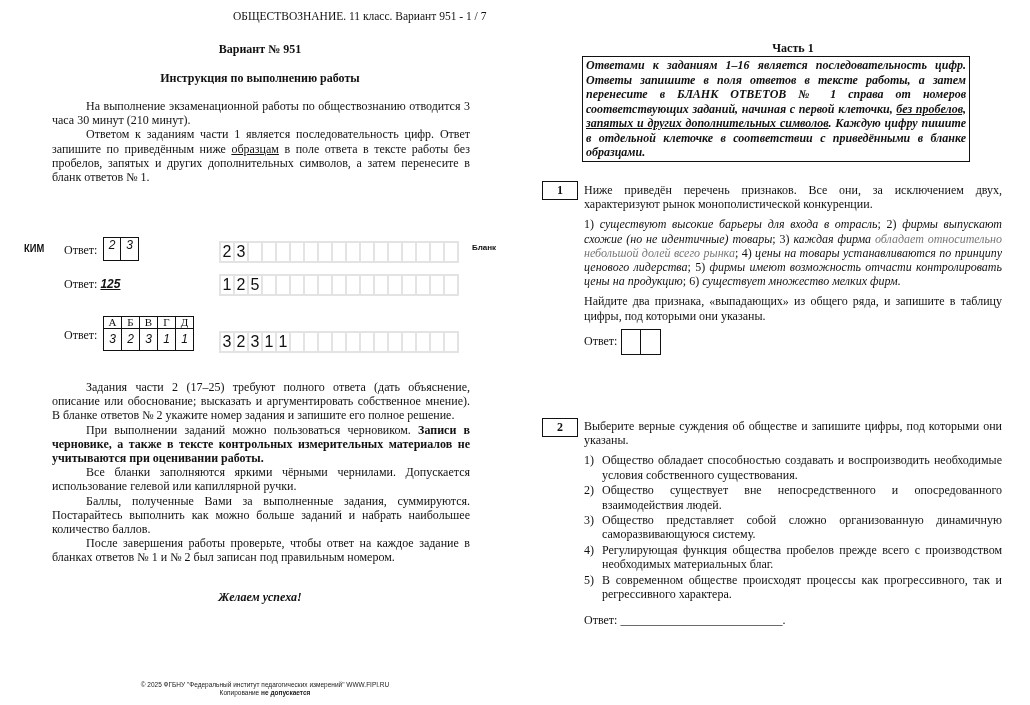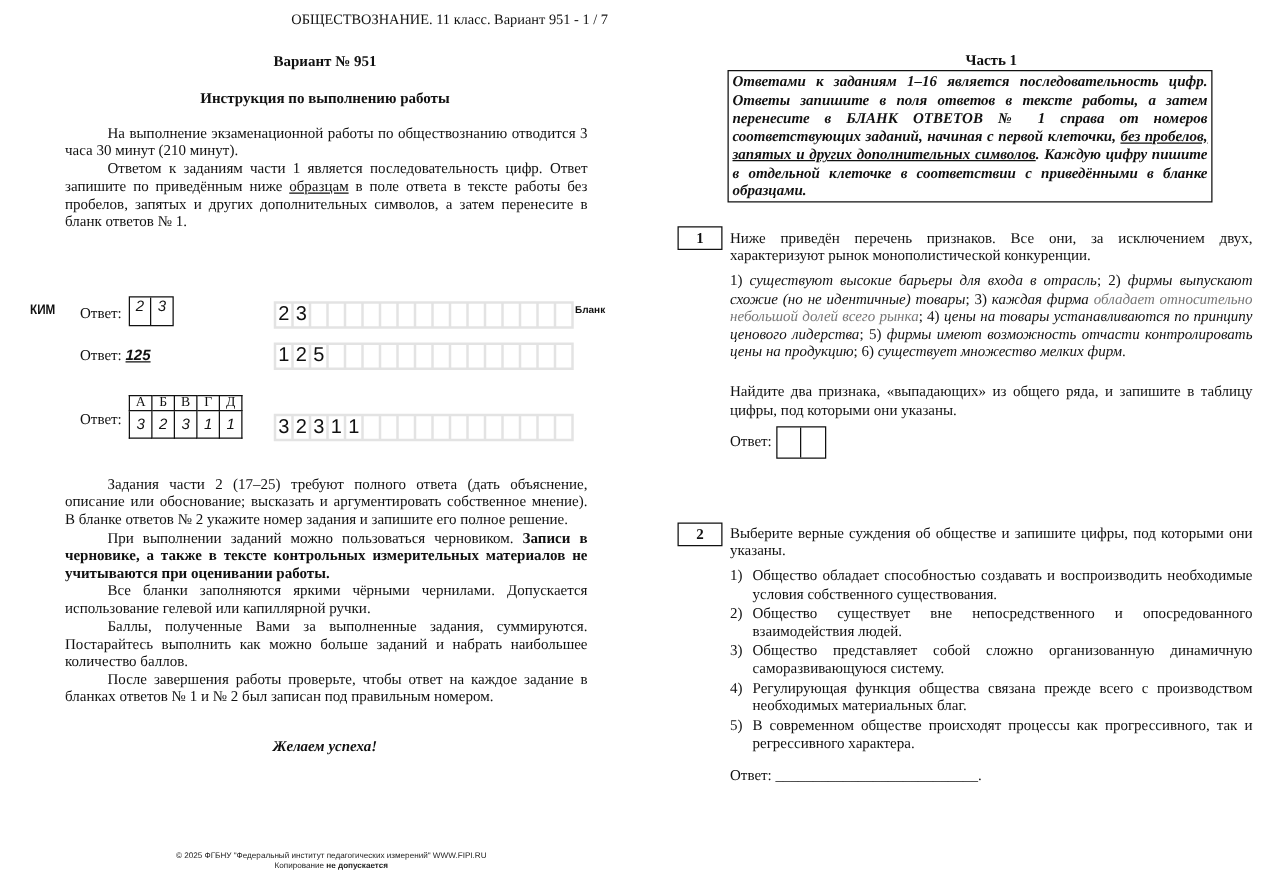--- a/index.html
+++ b/index.html
@@ -9,21 +9,21 @@
   .header { left: 0; width: 520px; top: 10px; text-align: center; font-size: 11.5px; padding-left: 0; }
   .header span { position: absolute; left: 233px; white-space: nowrap; }
   .h-center { text-align: center; font-weight: bold; font-size: 12px; }
   .para { font-size: 12px; line-height: 14.2px; text-align: justify; text-align-last: left; }
   .para .ind { display: inline-block; width: 34px; }
   .bold { font-weight: bold; }
   .u { text-decoration: underline; }
 
   
   .kim { left: 24px; top: 242px; font-family: "Liberation Sans", sans-serif; font-weight: bold; font-size: 11px; transform: scaleX(0.85); transform-origin: left; }
-  .blank-lbl { left: 460px; top: 243px; font-family: "Liberation Sans", sans-serif; font-weight: bold; font-size: 8px; }
+  .blank-lbl { left: 472px; top: 243px; font-family: "Liberation Sans", sans-serif; font-weight: bold; font-size: 8px; }
   .otvet { font-size: 12px; }
   .cellbox { display: flex; border: 1px solid #111; }
   .cellbox div { width: 17px; height: 22px; border-right: 1px solid #111; font-family: "Liberation Sans", sans-serif; font-style: italic; font-size: 12px; text-align: center; line-height: 15px; }
   .cellbox div:last-child { border-right: none; }
   .strip { display: flex; background: #e3e3e3; padding: 2px; gap: 2px; height: 22px; }
   .strip div { width: 12px; height: 18px; background: #fff; font-family: "Liberation Sans", sans-serif; font-size: 16px; line-height: 18px; text-align: center; color: #111; }
   .abtable { border-collapse: collapse; }
   .abtable td { border: 1px solid #111; width: 18px; text-align: center; font-size: 11px; height: 12px; line-height: 11px; }
   .abtable tr.vals td { height: 22px; font-family: "Liberation Sans", sans-serif; font-style: italic; font-size: 12px; }
   .ital-ans { font-family: "Liberation Sans", sans-serif; font-style: italic; font-weight: bold; font-size: 12px; text-decoration: underline; text-align: right; }
@@ -169,21 +169,21 @@
 <div class="abs part-box">
   <span>Ответами к заданиям 1–16 является последовательность цифр. Ответы запишите в поля ответов в тексте работы, а затем перенесите в БЛАНК ОТВЕТОВ № 1 справа от номеров соответствующих заданий, начиная с первой клеточки, </span><span class="u">без пробелов, запятых и других дополнительных символов</span><span>. Каждую цифру пишите в отдельной клеточке в соответствии с приведёнными в бланке образцами.</span>
 </div>
 
 <div class="abs task-num" style="left:542px; top:181px;">1</div>
 <div class="abs rcol" style="top:183px;">
   <p class="para">Ниже приведён перечень признаков. Все они, за исключением двух, характеризуют рынок монополистической конкуренции.</p>
   <p class="para" style="margin-top:6px;">
     <span>1)</span> <span class="it">существуют высокие барьеры для входа в отрасль</span>; <span>2)</span> <span class="it">фирмы выпускают схожие (но не идентичные) товары</span>; <span>3)</span> <span class="it">каждая фирма</span> <span class="it grey">обладает относительно небольшой долей всего рынка</span>; <span>4)</span> <span class="it">цены на товары устанавливаются по принципу ценового лидерства</span>; <span>5)</span> <span class="it">фирмы имеют возможность отчасти контролировать цены на продукцию</span>; <span>6)</span> <span class="it">существует множество мелких фирм</span>.
   </p>
-  <p class="para" style="margin-top:18px;">Найдите два признака, «выпадающих» из общего ряда, и запишите в таблицу цифры, под которыми они указаны.</p>
+  <p class="para" style="margin-top:6px;">Найдите два признака, «выпадающих» из общего ряда, и запишите в таблицу цифры, под которыми они указаны.</p>
   <div style="display:flex; align-items:center; margin-top:6px; font-size:12px;">
     <span>Ответ:</span>
     <div class="ans2" style="margin-left:4px;">
       <div></div>
       <div></div>
     </div>
   </div>
 </div>
 
 <div class="abs task-num" style="left:542px; top:418px;">2</div>
@@ -197,21 +197,21 @@
     <div class="list-item">
         <span class="n">2)</span>
         <span class="t">Общество существует вне непосредственного и опосредованного взаимодействия людей.</span>
       </div>
     <div class="list-item">
         <span class="n">3)</span>
         <span class="t">Общество представляет собой сложно организованную динамичную саморазвивающуюся систему.</span>
       </div>
     <div class="list-item">
         <span class="n">4)</span>
-        <span class="t">Регулирующая функция общества связана прежде всего с производством необходимых материальных благ.</span>
+        <span class="t">Регулирующая функция общества пробелов прежде всего с производством необходимых материальных благ.</span>
       </div>
     <div class="list-item">
         <span class="n">5)</span>
         <span class="t">В современном обществе происходят процессы как прогрессивного, так и регрессивного характера.</span>
       </div>
   </div>
   <div style="margin-top:12px; font-size:12px;">
     <span>Ответ:</span>
     <span>___________________________.</span>
   </div>

